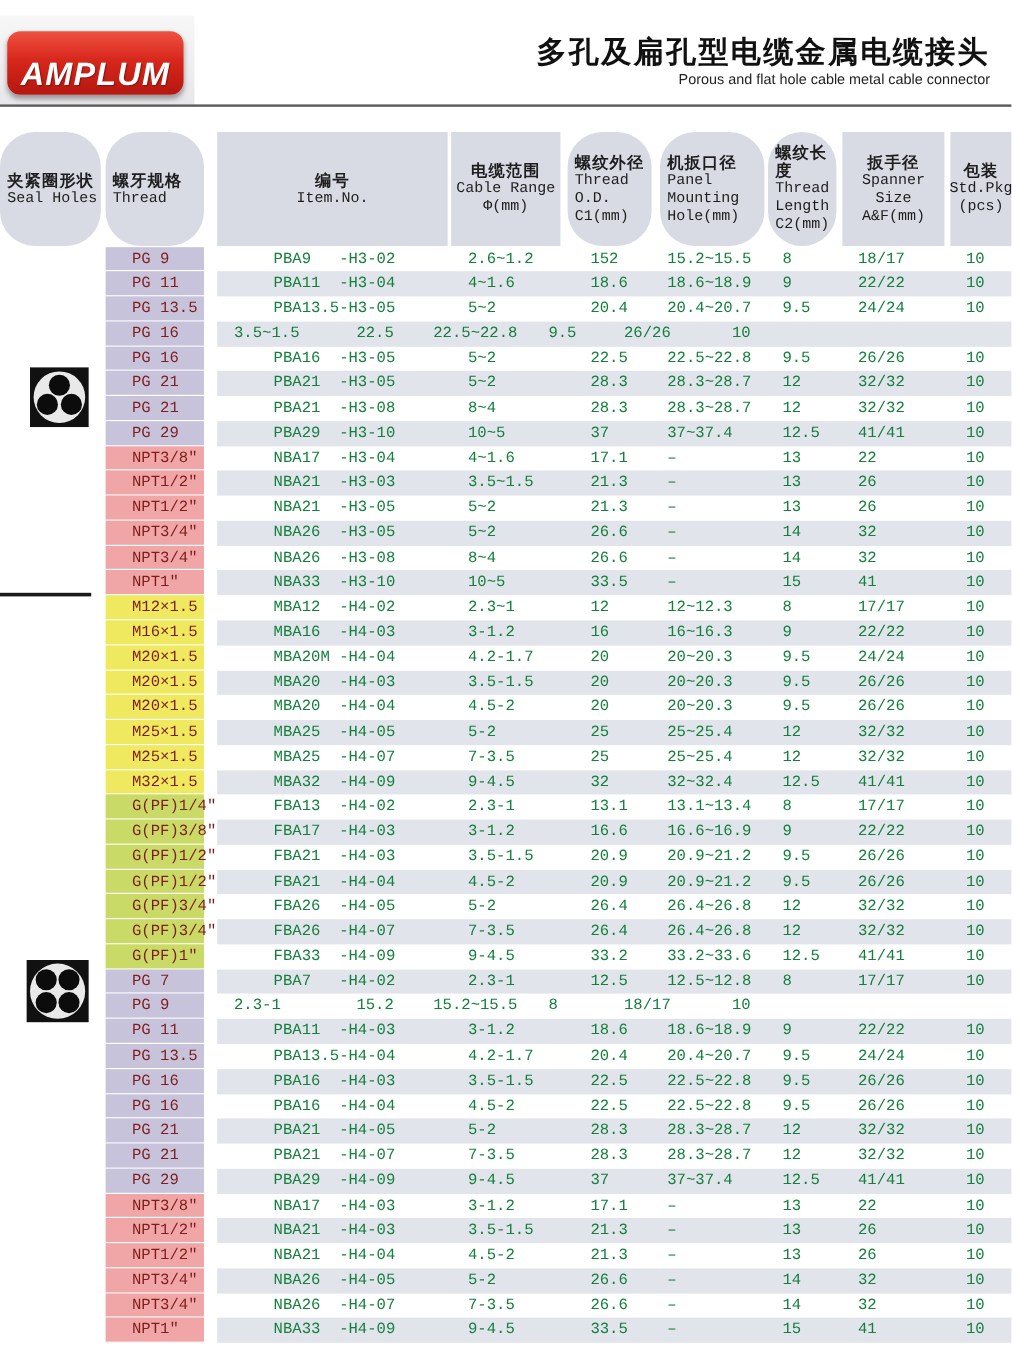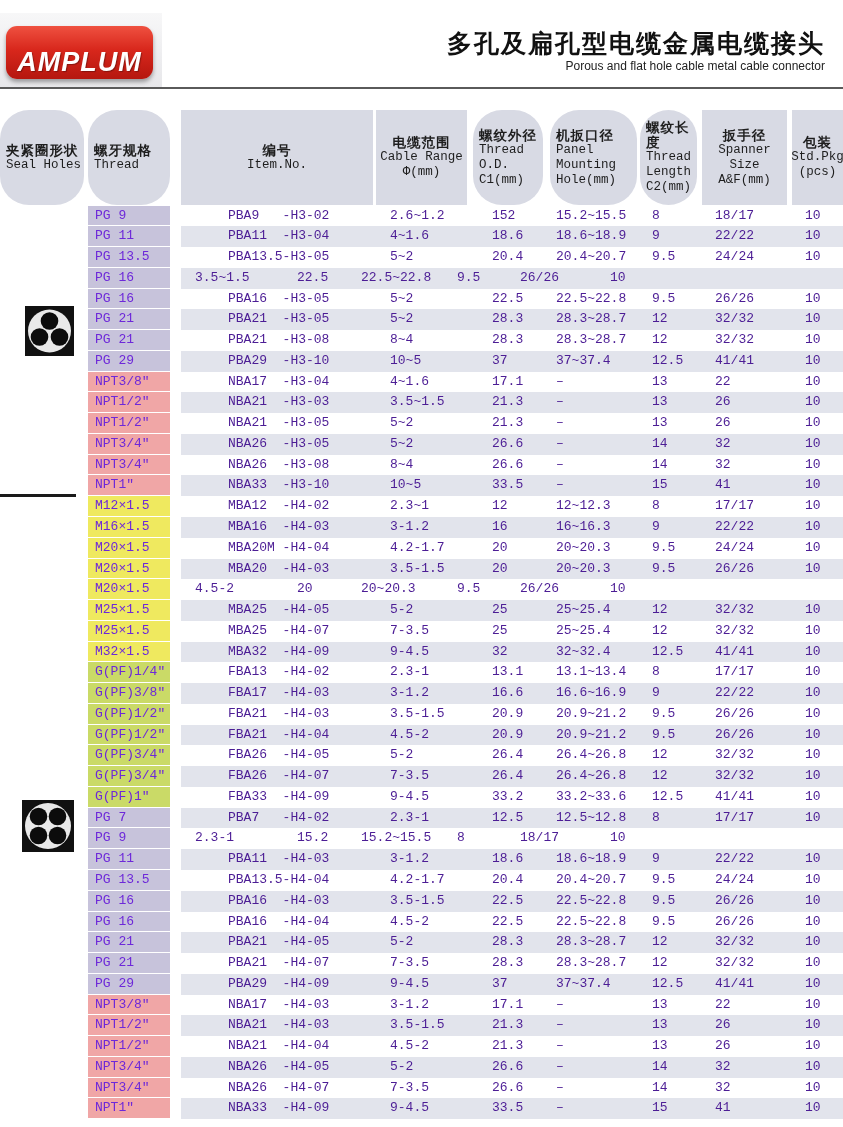--- a/index.html
+++ b/index.html
@@ -30,23 +30,23 @@
   .ha-left{align-items:flex-start;padding-left:6px;border-radius:29px;}
   .ha-center{align-items:center;text-align:center;}
 
   
   .tbody{position:absolute;left:0;top:205.5px;width:843px;}
   .row{position:relative;width:843px;height:20.77px;display:flex;}
   .c-seal{width:84px;height:100%;background:#fff;}
   .c-thread{width:82px;height:100%;margin-left:4px;box-sizing:border-box;
     border-bottom:1.5px solid #fff;
     font-family:"Liberation Mono",monospace;font-size:13px;line-height:19px;
-    padding-left:7px;white-space:pre;color:#6d28d9;}
+    padding-left:22px;white-space:pre;color:#7f1d1d;}
   .c-stripe{margin-left:11px;width:662px;height:100%;display:flex;
-    font-family:"Liberation Mono",monospace;font-size:13px;line-height:20.5px;color:#4c1d95;}
+    font-family:"Liberation Mono",monospace;font-size:13px;line-height:20.5px;color:#15803d;}
   .row.alt .c-stripe{background:#e2e4ec;}
   .thr-pg{background:#c7c3db;}
   .thr-npt{background:#f0a6a6;}
   .thr-m{background:#efe95f;}
   .thr-gpf{background:#cada67;}
   .c-item {width:195px;box-sizing:border-box;padding-left:47px;white-space:pre;}
   .c-range{width:97px; box-sizing:border-box;padding-left:14px;white-space:pre;}
   .c-od   {width:77px; box-sizing:border-box;padding-left:19px;white-space:pre;}
   .c-hole {width:90px; box-sizing:border-box;padding-left:6px; white-space:pre;}
   .c-len  {width:62px; box-sizing:border-box;padding-left:12px;white-space:pre;}
@@ -347,20 +347,21 @@
         <div class="c-hole">20~20.3</div>
         <div class="c-len">9.5</div>
         <div class="c-span">26/26</div>
         <div class="c-pkg">10</div>
       </div>
     </div>
     <div class="row">
       <div class="c-seal"></div>
       <div class="c-thread thr-m">M20×1.5</div>
       <div class="c-stripe">
+        <div class="c-item">MBA20  -H4-04</div>
         <div class="c-range">4.5-2</div>
         <div class="c-od">20</div>
         <div class="c-hole">20~20.3</div>
         <div class="c-len">9.5</div>
         <div class="c-span">26/26</div>
         <div class="c-pkg">10</div>
       </div>
     </div>
     <div class="row alt">
       <div class="c-seal"></div>

